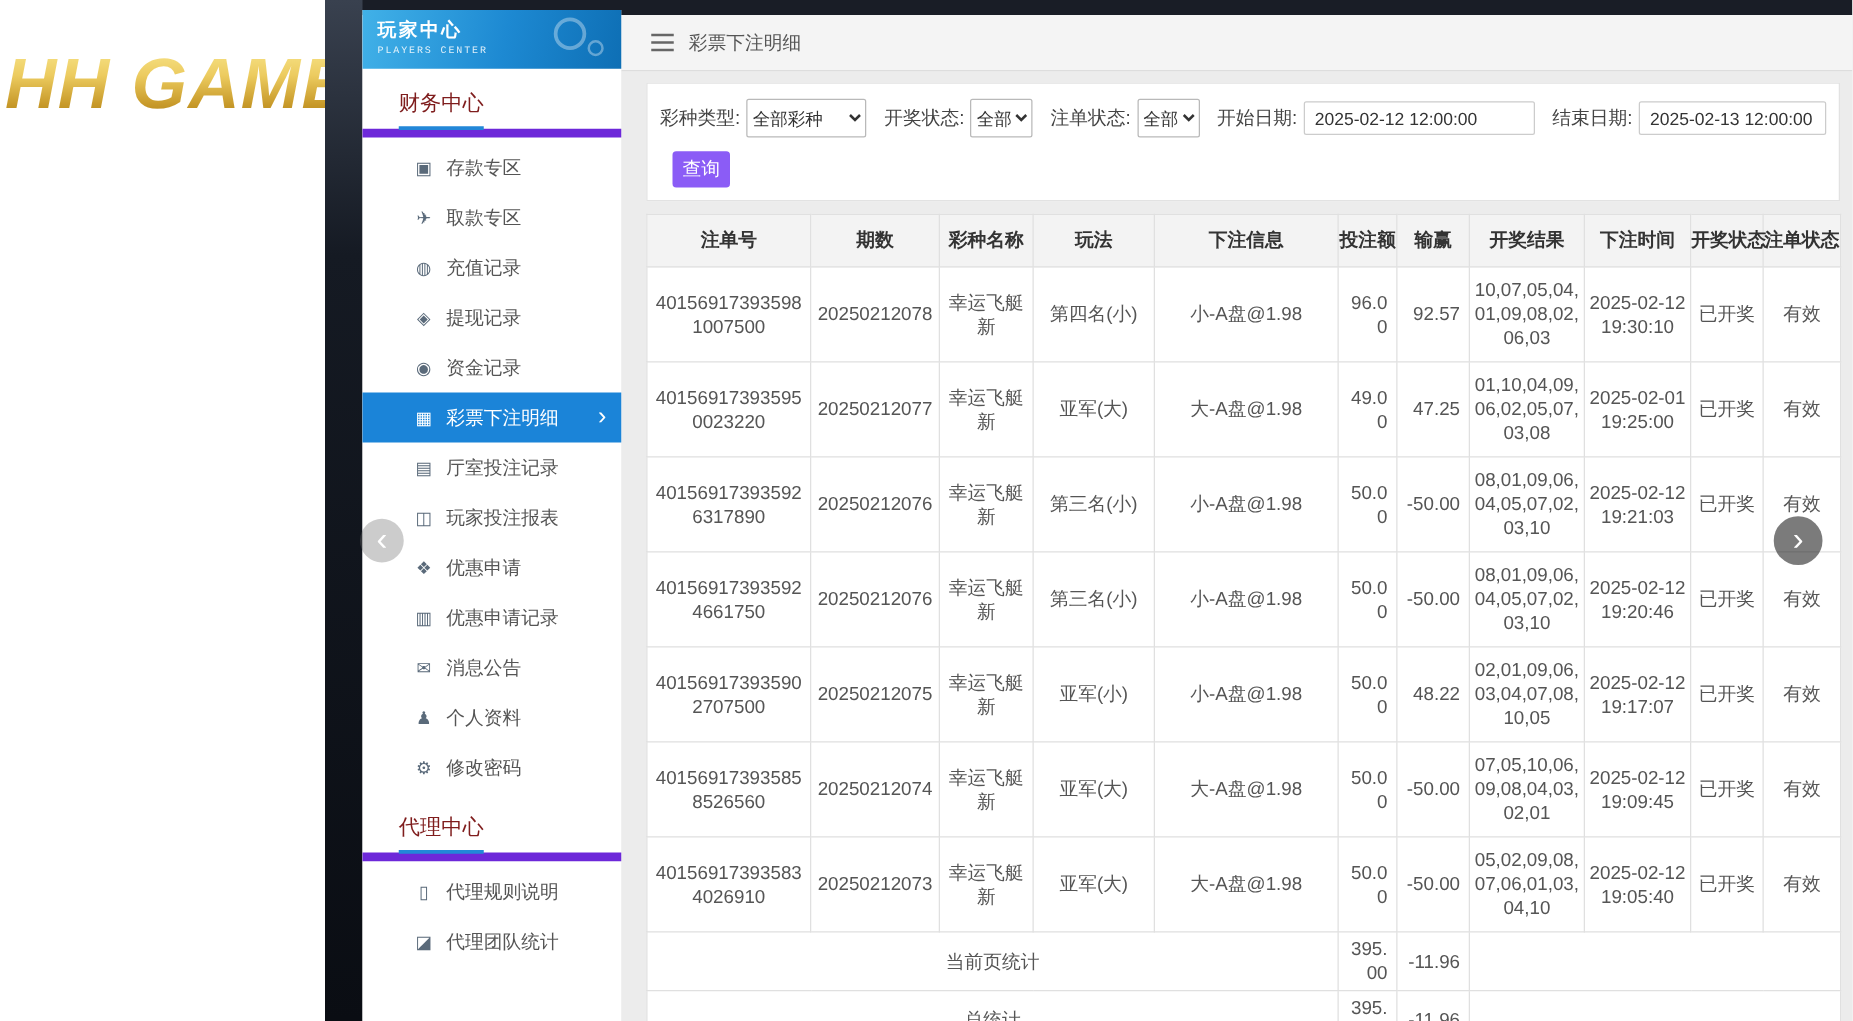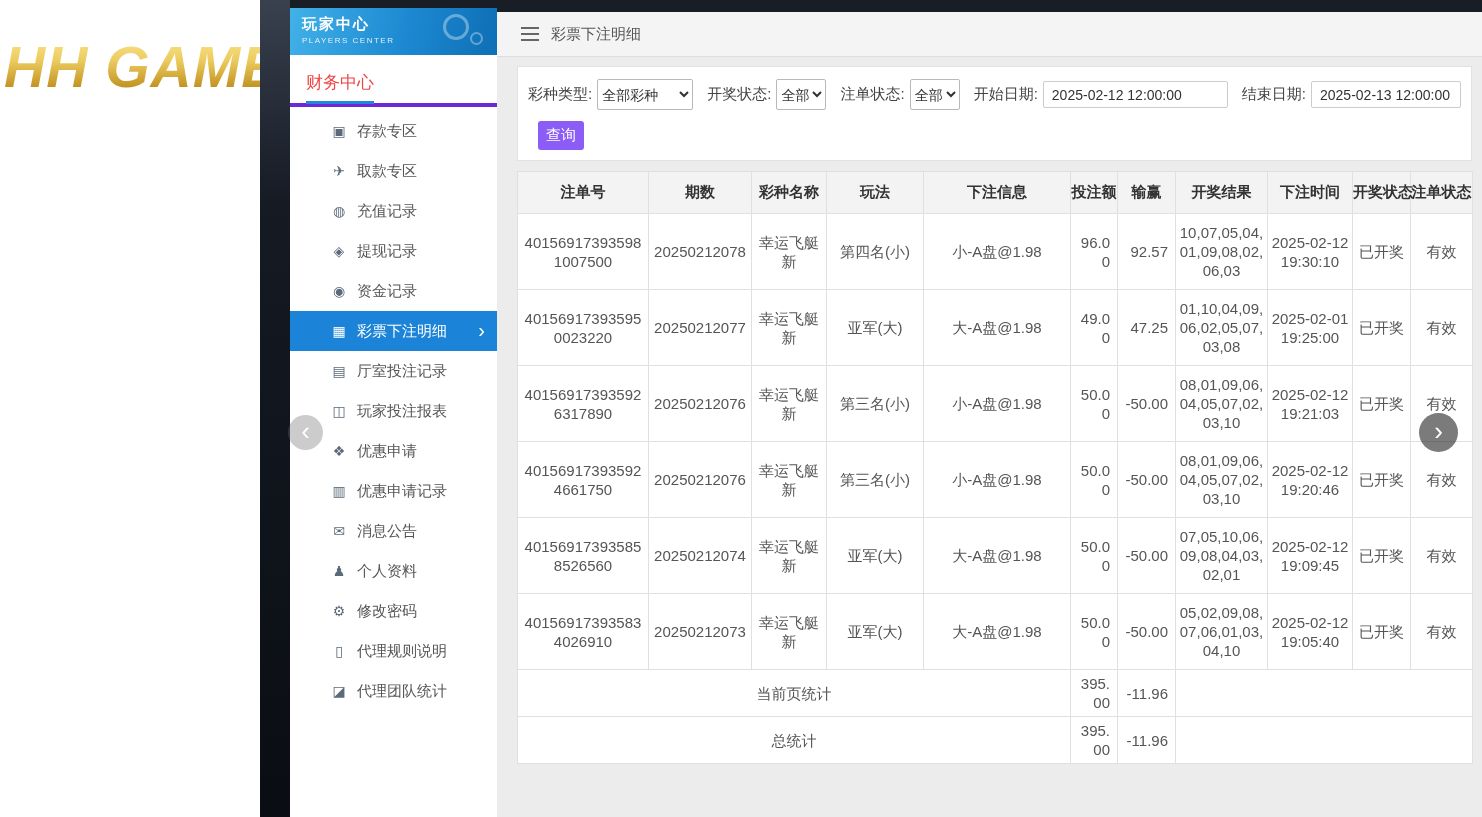--- a/index.html
+++ b/index.html
@@ -14,28 +14,28 @@
           -webkit-background-clip:text; background-clip:text; color:transparent; }
 
   
   .dark-strip { position:absolute; left:260px; top:0; width:30px; height:100%;
                 background:linear-gradient(180deg,#39414f 0%,#151a23 25%,#0a0d13 100%); z-index:2; }
   .top-dark { position:absolute; left:260px; top:0; width:1222px; height:12px; background:#191d26; z-index:1; }
 
   
   .sidebar { position:absolute; left:290px; top:8px; width:207px; height:809px; background:#fff; z-index:2; }
   .sb-header { position:relative; height:47px; background:linear-gradient(100deg,#41b1e8 0%,#1d89d2 55%,#0e6fb5 100%);
-               padding:7px 0 0 12px; overflow:hidden; }
+               padding:7px 0 0 12px; overflow:hidden;font-family:Liberation Mono, monospace; }
   .sb-title { color:#fff; font-size:15px; font-weight:bold; letter-spacing:2px; }
   .sb-sub { color:rgba(255,255,255,.85); font-size:8px; letter-spacing:1.5px; margin-top:2px; }
   .bubble { position:absolute; border-radius:50%; border:3px solid rgba(255,255,255,.35); }
   .b1 { width:26px; height:26px; right:28px; top:6px; }
   .b2 { width:13px; height:13px; right:14px; top:24px; border-width:2px; }
 
-  .section-title { position:relative; margin:16px 0 4px; padding-left:16px; font-size:17px; color:#ef4444; border-bottom:4px solid #6d28d9; }
+  .section-title { position:relative; margin:16px 0 4px; padding-left:29px; font-size:17px; color:#7f1d1d; border-bottom:7px solid #6d28d9; }
   .section-title span { display:inline-block; padding-bottom:7px; border-bottom:3px solid #2287d8; margin-bottom:-1px; }
   .menu-item { position:relative; display:flex; align-items:center; height:40px; padding-left:40px; font-size:15px; color:#555; cursor:pointer; }
   .mi-icon { width:18px; margin-right:9px; font-size:14px; color:#5a6a7a; text-align:center; flex:none; }
   .menu-item.active { background:#1b84d8; color:#fff; }
   .menu-item.active .mi-icon { color:#fff; }
   .mi-chev { position:absolute; right:12px; color:#fff; font-size:20px; top:8px; }
 
   
   .main { position:absolute; left:497px; top:12px; width:985px; height:805px; background:#ececec; z-index:1; }
   .topbar { display:flex; align-items:center; height:45px; background:#f4f4f4; border-bottom:1px solid #ddd; padding-left:24px; }
@@ -136,20 +136,21 @@
           <span class="mi-label">消息公告</span>
         </div>
         <div class="menu-item">
           <span class="mi-icon">♟</span>
           <span class="mi-label">个人资料</span>
         </div>
         <div class="menu-item">
           <span class="mi-icon">⚙</span>
           <span class="mi-label">修改密码</span>
         </div>
+        <div class="section-title"><span>代理中心</span></div>
         <div class="menu-item">
           <span class="mi-icon">▯</span>
           <span class="mi-label">代理规则说明</span>
         </div>
         <div class="menu-item">
           <span class="mi-icon">◪</span>
           <span class="mi-label">代理团队统计</span>
         </div>
       </nav>
   </aside>
@@ -263,20 +264,33 @@
               <td>第三名(小)</td>
               <td>小-A盘@1.98</td>
               <td class="num">50.00</td>
               <td class="num">-50.00</td>
               <td>08,01,09,06,04,05,07,02,03,10</td>
               <td>2025-02-12 19:20:46</td>
               <td>已开奖</td>
               <td>有效</td>
             </tr>
             <tr>
+              <td>401569173935902707500</td>
+              <td>20250212075</td>
+              <td>幸运飞艇新</td>
+              <td>亚军(小)</td>
+              <td>小-A盘@1.98</td>
+              <td class="num">50.00</td>
+              <td class="num">48.22</td>
+              <td>02,01,09,06,03,04,07,08,10,05</td>
+              <td>2025-02-12 19:17:07</td>
+              <td>已开奖</td>
+              <td>有效</td>
+            </tr>
+            <tr>
               <td>401569173935858526560</td>
               <td>20250212074</td>
               <td>幸运飞艇新</td>
               <td>亚军(大)</td>
               <td>大-A盘@1.98</td>
               <td class="num">50.00</td>
               <td class="num">-50.00</td>
               <td>07,05,10,06,09,08,04,03,02,01</td>
               <td>2025-02-12 19:09:45</td>
               <td>已开奖</td>

